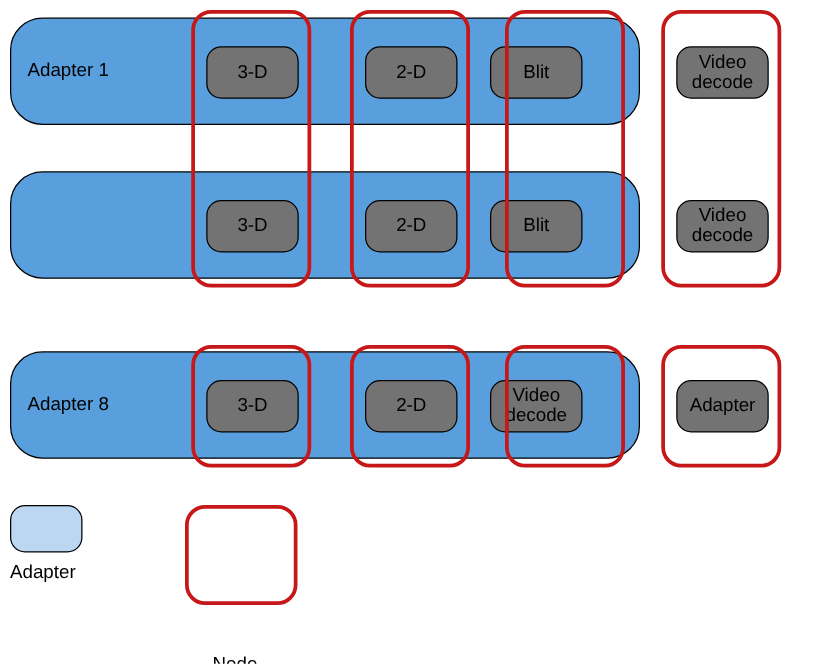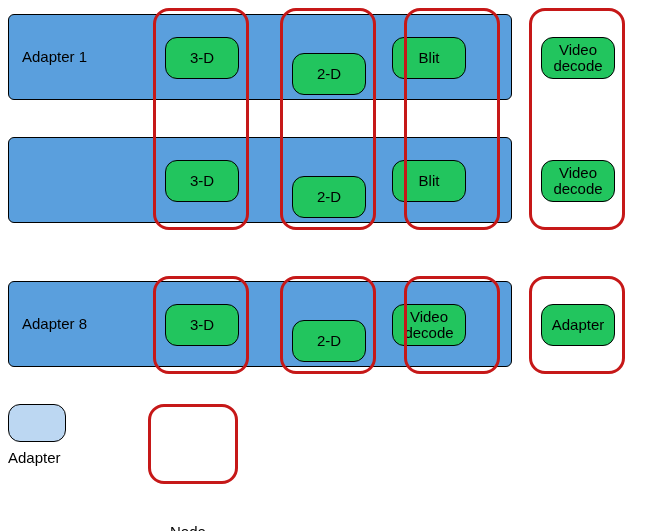--- a/index.html
+++ b/index.html
@@ -18,48 +18,48 @@
     width: 651px;
     height: 531px;
   }
   .adapter {
     position: absolute;
     left: 8px;
     width: 504px;
     height: 86px;
     background: #5a9fdd;
     border: 1px solid #000000;
-    border-radius: 6px;
+    border-radius: 26px;
     box-sizing: border-box;
   }
   .adapter-label {
     position: absolute;
     left: 13px;
     top: 50%;
     transform: translateY(-50%);
     width: 130px;
     line-height: 1.25;
   }
   .engine {
     position: absolute;
     width: 74px;
     height: 42px;
-    background: #22c55e;
+    background: #737373;
     border: 1px solid #000000;
     border-radius: 12px;
     box-sizing: border-box;
     top: 22px;
     display: flex;
     align-items: center;
     justify-content: center;
     text-align: center;
     line-height: 1.1;
   }
   .e0 { left: 156px; }
-  .e1 { left: 283px; margin-top: 16px; }
+  .e1 { left: 283px; }
   .e2 { left: 383px; text-align: center; }
   .e3 { left: 532px; }
   .node {
     position: absolute;
     width: 96px;
     border: 3px solid #c61818;
     border-radius: 16px;
     box-sizing: border-box;
     background: transparent;
     pointer-events: none;

